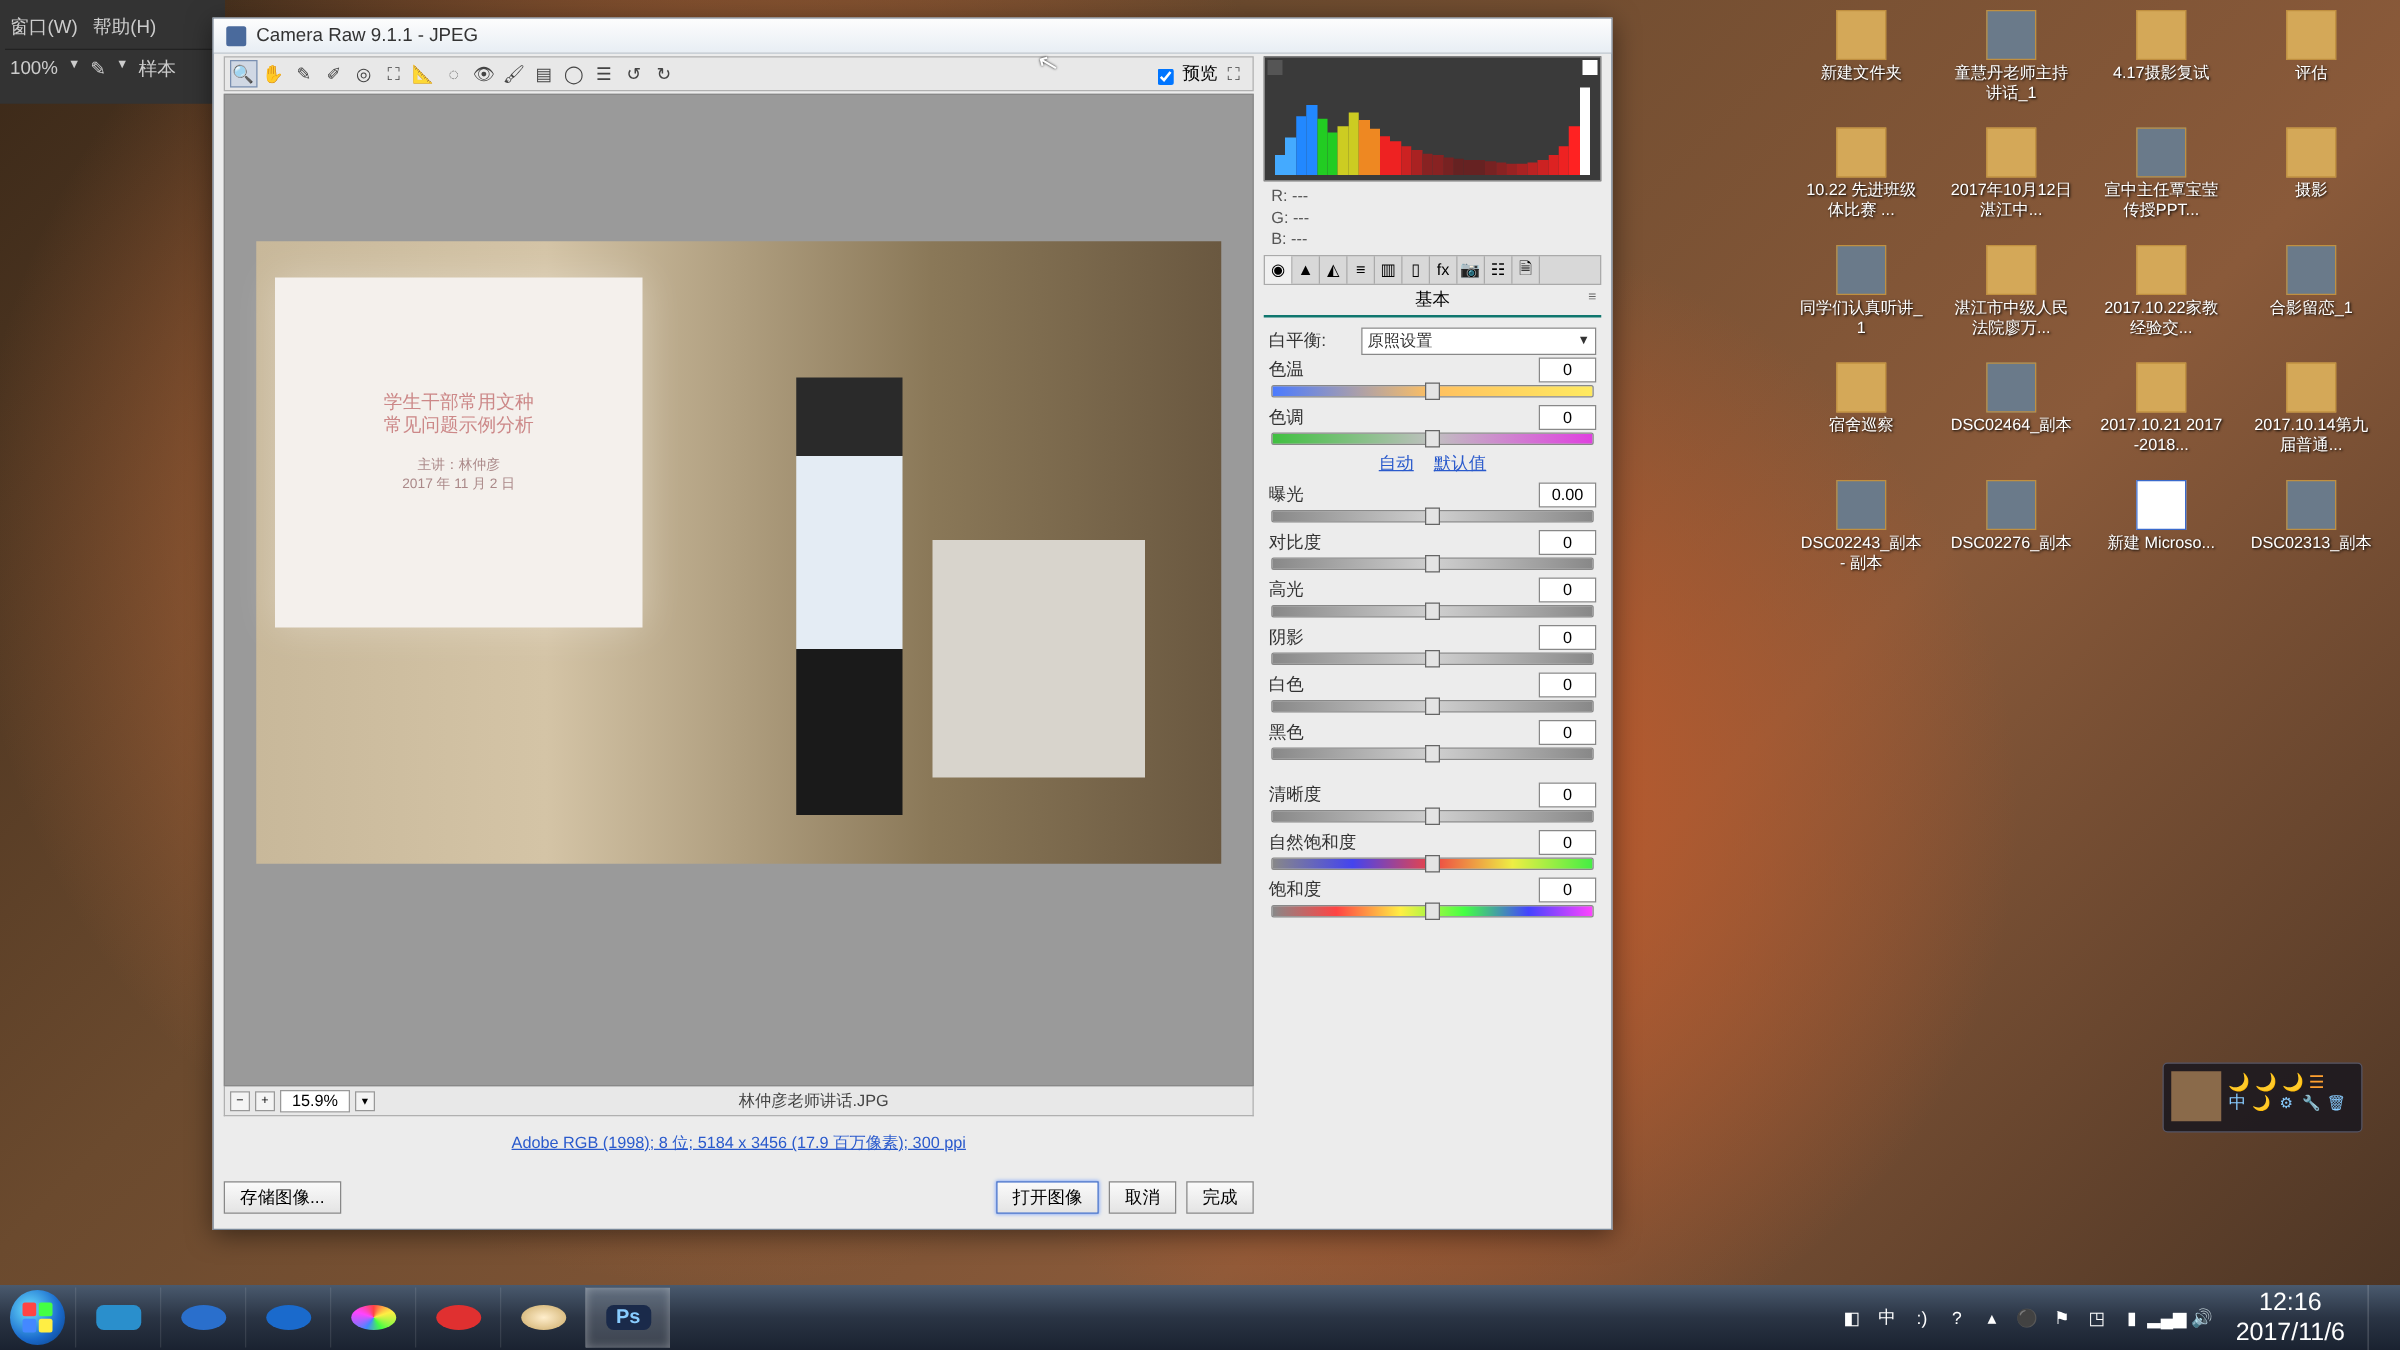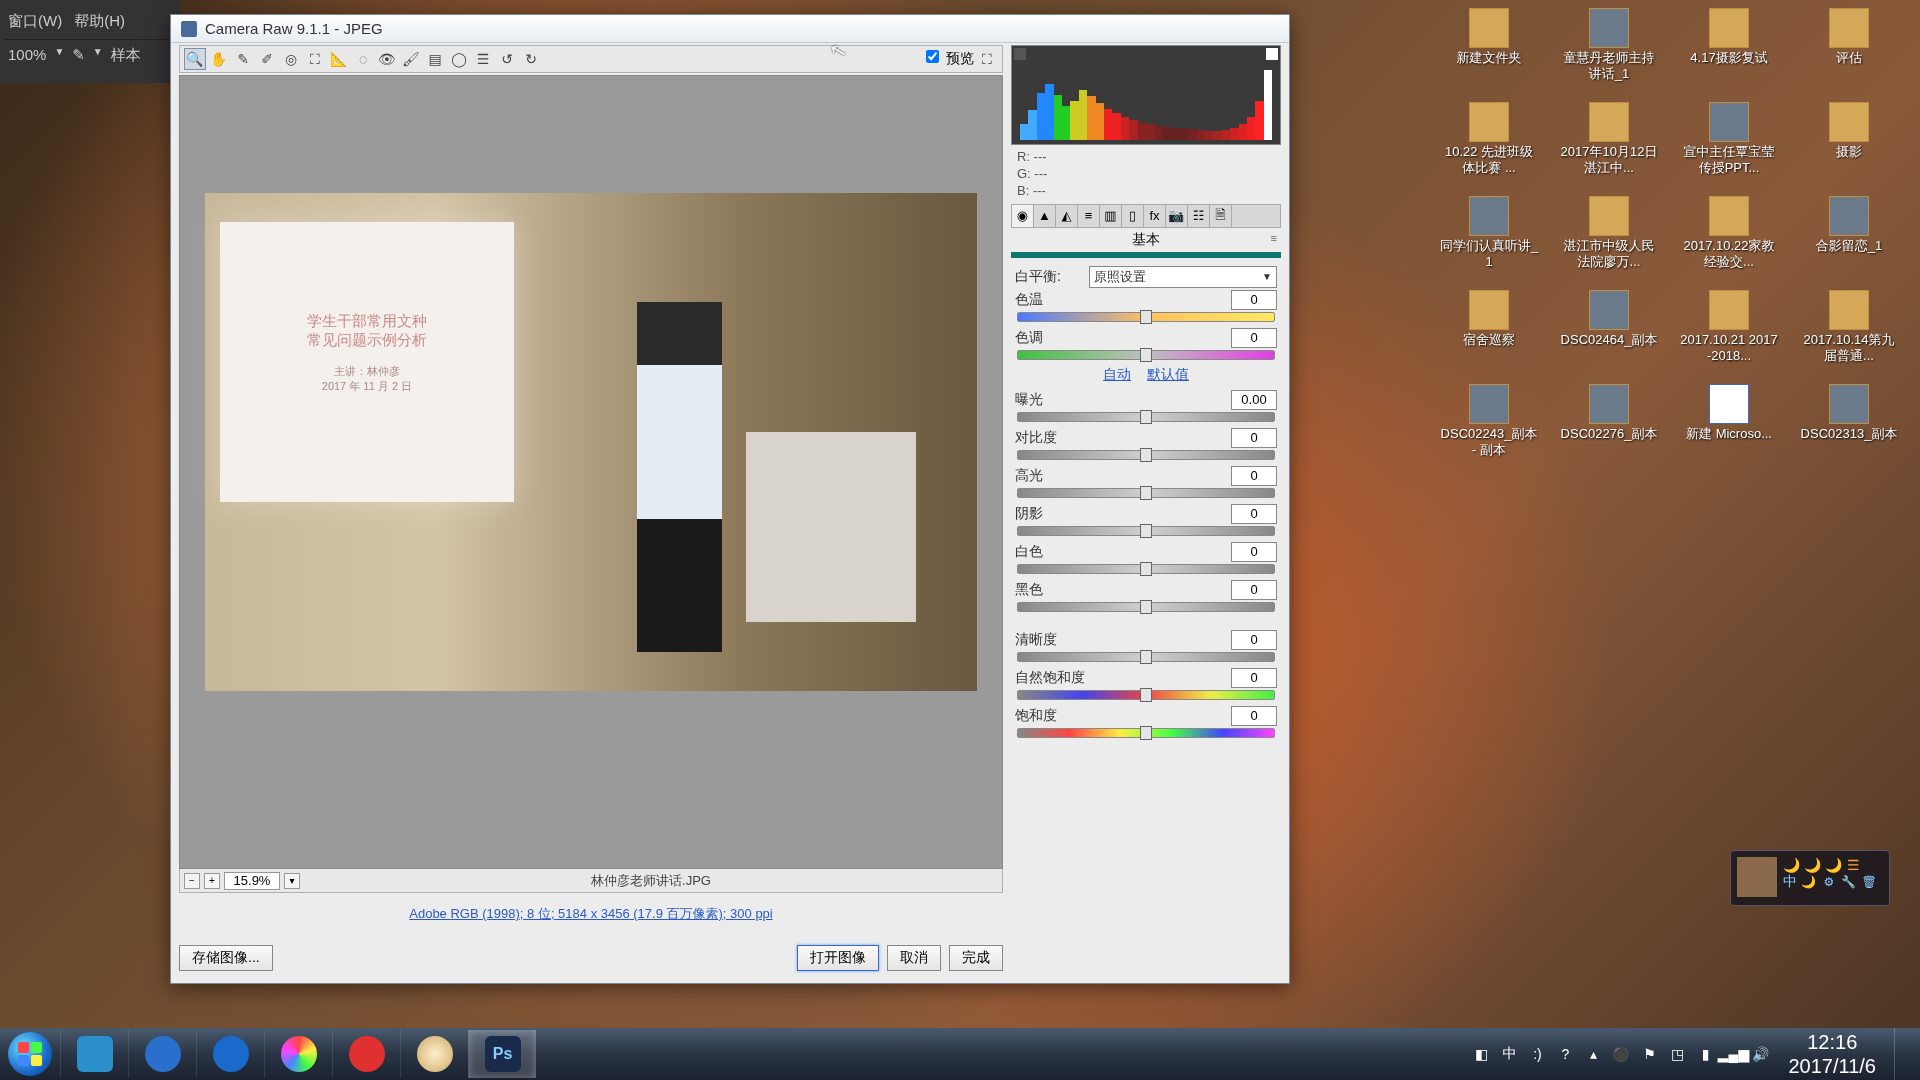--- a/index.html
+++ b/index.html
@@ -12,21 +12,21 @@
 
 .cr-dialog{position:absolute;left:170px;top:14px;width:1120px;height:970px;background:#ececec;border:1px solid #7a8899;box-shadow:0 4px 20px rgba(0,0,0,.5)}
 .cr-titlebar{height:28px;background:linear-gradient(#fdfdfd,#e8eef4);border-bottom:1px solid #bfc8d0;display:flex;align-items:center;padding:0 10px;font-size:15px;color:#333}
 .cr-titlebar .icon{width:16px;height:16px;background:#4a6a9c;margin-right:8px;border-radius:2px}
 .cr-body{position:absolute;top:30px;left:8px;right:8px;bottom:8px;display:flex;gap:8px}
 .cr-left{flex:1;display:flex;flex-direction:column}
 .cr-toolbar{height:28px;background:#e8e8e8;border:1px solid #b0b0b0;display:flex;align-items:center;padding:0 4px;gap:2px}
 .tbtn{width:22px;height:22px;display:flex;align-items:center;justify-content:center;border:1px solid transparent;font-size:14px;color:#444;cursor:pointer}
 .tbtn.active{background:#d0d8e4;border-color:#7a8fb0}
 .cr-toolbar .spacer{flex:1}
-.cr-preview-chk{display:flex;align-items:flex-start;gap:7px;font-size:14px}
+.cr-preview-chk{display:flex;align-items:flex-end;gap:7px;font-size:14px}
 .cr-canvas{flex:1;background:#9a9a9a;border:1px solid #888;margin-top:2px;position:relative;display:flex;align-items:center;justify-content:center}
 .photo{width:94%;height:63%;background:linear-gradient(90deg,#c8b89a 0%,#d4c4a6 30%,#8a7858 70%,#6a5840 100%);position:relative;margin-top:-60px}
 .proj-screen{position:absolute;left:2%;top:6%;width:38%;height:56%;background:#f4f0ec;box-shadow:0 0 30px rgba(255,255,255,.3)}
 .proj-text{position:absolute;left:0;right:0;top:32%;text-align:center;font-size:15px;color:#c88}
 .presenter{position:absolute;left:56%;top:22%;width:11%;height:70%;background:linear-gradient(#2a2a2a 0%,#2a2a2a 18%,#e4ecf4 18%,#e4ecf4 62%,#1a1a1a 62%)}
 .podium{position:absolute;left:70%;top:48%;width:22%;height:38%;background:#d8d4cc}
 .cr-zoombar{height:24px;background:#e8e8e8;display:flex;align-items:center;font-size:13px;padding:0 4px;gap:4px;border:1px solid #b0b0b0;border-top:none}
 .zoom-box{border:1px solid #999;background:#fff;width:56px;height:18px;display:flex;align-items:center;justify-content:center}
 .small-btn{width:16px;height:16px;border:1px solid #999;background:#f4f4f4;display:flex;align-items:center;justify-content:center;font-size:10px;cursor:pointer}
 .filename{flex:1;text-align:center;color:#444}
@@ -42,21 +42,21 @@
 .histo-tri.left{left:2px;background:#555}
 .histo-tri.right{right:2px;background:#fff}
 .histo-body{position:absolute;left:8px;right:8px;bottom:4px;height:78px;display:flex;align-items:flex-end}
 .histo-bar{flex:1}
 .exif{font-size:13px;color:#555;padding:4px 6px;display:flex;justify-content:space-between}
 .exif-left div{line-height:1.3}
 .exif-right{text-align:center;flex:1}
 .panel-tabs{height:24px;display:flex;border:1px solid #aaa;background:#d8d8d8}
 .ptab{width:22px;display:flex;align-items:center;justify-content:center;font-size:13px;border-right:1px solid #aaa;cursor:pointer}
 .ptab.active{background:#f0f0f0}
-.panel-title{text-align:center;font-size:14px;padding:3px 0;border-bottom:6px solid #0f766e;position:relative}
+.panel-title{text-align:center;font-size:14px;padding:3px 0;border-bottom:2px solid #0f766e;position:relative}
 .panel-title .menu-icon{position:absolute;right:4px;top:4px;font-size:11px;color:#666}
 .controls{padding:6px 4px;font-size:14px;color:#333;overflow:auto}
 .ctl-row{display:flex;align-items:center;margin:2px 0;gap:6px}
 .ctl-label{width:68px;text-align:left}
 .ctl-select{flex:1;height:22px;border:1px solid #888;background:#fff;font-size:13px;padding:0 4px;display:flex;align-items:center;justify-content:space-between;cursor:pointer}
 .ctl-input{width:46px;height:20px;border:1px solid #888;background:#fff;text-align:center;font-size:13px}
 .slider-track{height:10px;position:relative;margin:0 2px 6px 2px;border:1px solid #888;border-radius:2px}
 .slider-thumb{position:absolute;top:-3px;left:50%;width:12px;height:14px;background:#e4e4e4;border:1px solid #666;transform:translateX(-50%);cursor:pointer}
 .track-temp{background:linear-gradient(90deg,#4a7aff,#ffc060,#ffea60)}
 .track-tint{background:linear-gradient(90deg,#40c040,#c0c0c0,#e040e0)}
@@ -77,21 +77,21 @@
 .gadget-row{display:flex;gap:4px;align-items:center}
 .gadget .g-icon{width:16px;height:16px;display:flex;align-items:center;justify-content:center;font-size:12px}
 .gadget-pic{width:40px;height:40px;background:#8a6a4a;float:left;margin-right:6px}
 
 .taskbar{position:absolute;left:0;right:0;bottom:0;height:52px;background:linear-gradient(#4a5a6e,#2a3444,#1a2230);display:flex;align-items:center;color:#fff}
 .start{width:60px;height:52px;display:flex;align-items:center;justify-content:center;cursor:pointer}
 .start-orb{width:44px;height:44px;border-radius:50%;background:radial-gradient(circle at 35% 35%,#6adfff,#1a6acc 60%,#083a7a);display:grid;grid-template:1fr 1fr/1fr 1fr;gap:2px;padding:10px}
 .start-orb div{border-radius:2px}
 .task-btn{width:68px;height:48px;display:flex;align-items:center;justify-content:center;border-left:1px solid rgba(255,255,255,.1);cursor:pointer}
 .task-btn.active{background:rgba(255,255,255,.15);box-shadow:inset 0 0 8px rgba(255,255,255,.3)}
-.task-ic{width:36px;height:36px;border-radius:6px}
+.task-ic{width:36px;height:20px;border-radius:6px}
 .tray{margin-left:auto;display:flex;align-items:center;gap:10px;padding:0 8px;font-size:14px}
 .tray-ic{width:18px;height:18px;display:flex;align-items:center;justify-content:center;cursor:pointer}
 .clock{text-align:center;font-size:20px;line-height:1.2;padding:0 8px}
 .show-desktop{width:18px;height:52px;border-left:1px solid rgba(255,255,255,.2);cursor:pointer}
 .cursor{position:absolute;left:830px;top:38px;font-size:20px;color:#fff;text-shadow:0 0 2px #000;pointer-events:none;transform:rotate(-15deg)}
 </style>
 </head>
 <body>
 
 <div class="desktop-bg"></div>

